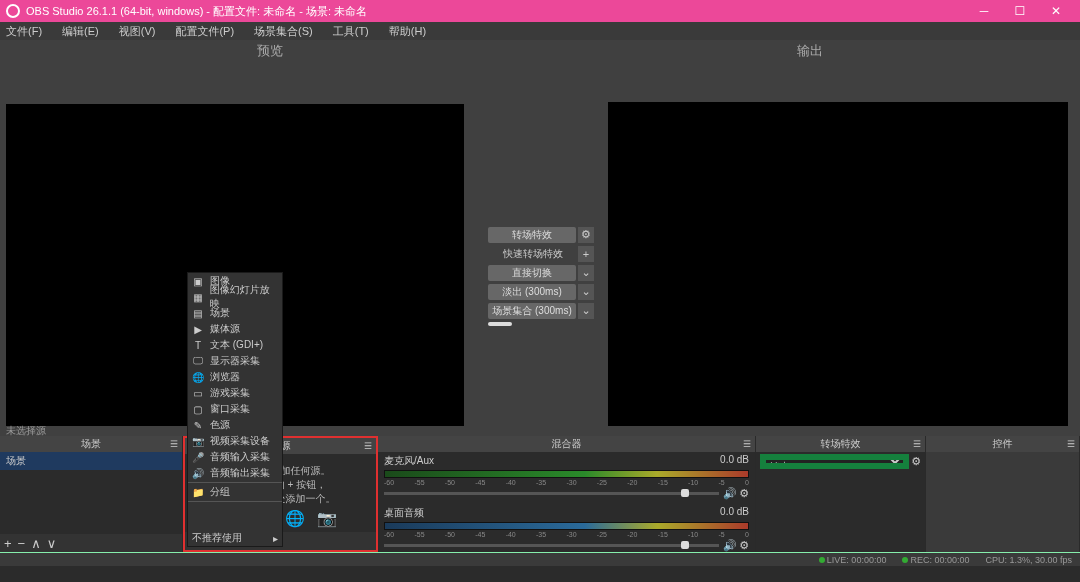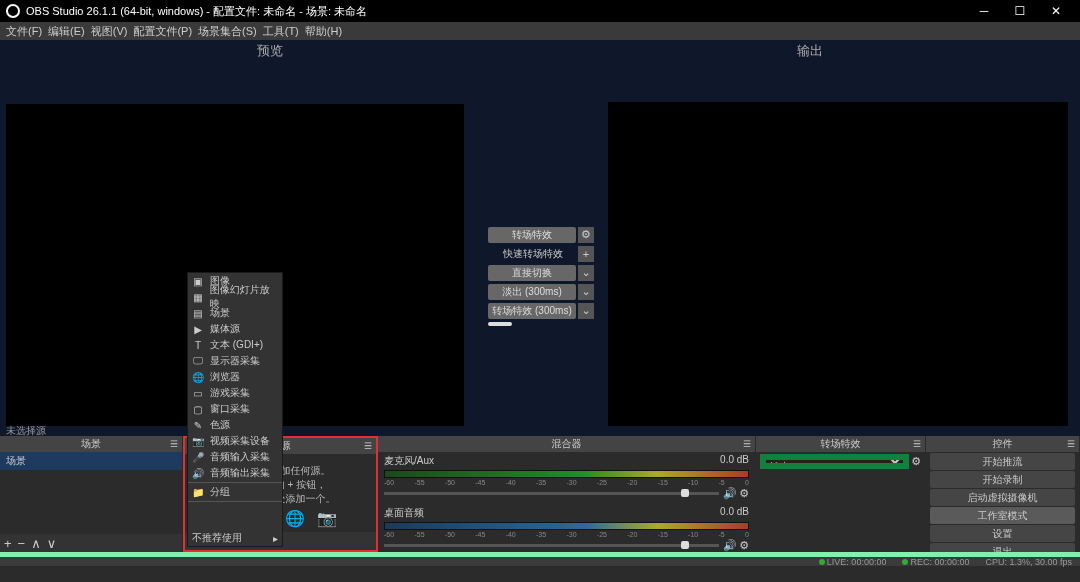--- a/index.html
+++ b/index.html
@@ -1,24 +1,24 @@
 <!DOCTYPE html>
 <html><head>
 <meta charset="utf-8">
 <style>
 * { margin: 0; padding: 0; box-sizing: border-box; font-family: "Microsoft YaHei", sans-serif; }
 body { width: 1080px; height: 582px; background: #2b2b2b; overflow: hidden; color: #ccc; font-size: 11px; }
-.titlebar { height: 22px; background: #000000; display: flex; align-items: center; padding: 0 6px; color: #fff; }
+.titlebar { height: 22px; background: #ec4899; display: flex; align-items: center; padding: 0 6px; color: #fff; }
 .titlebar .logo { width: 14px; height: 14px; border-radius: 50%; border: 2px solid #fff; margin-right: 6px; }
 .titlebar .title { flex: 1; font-size: 11px; }
 .winbtns { display: flex; }
 .winbtn { width: 36px; height: 22px; display: flex; align-items: center; justify-content: center; font-size: 12px; }
-.menubar { height: 18px; background: #3a3a3a; display: flex; align-items: center; padding: 0 6px; gap: 6px; font-size: 11px; }
+.menubar { height: 18px; background: #3a3a3a; display: flex; align-items: center; padding: 0 6px; gap: 20px; font-size: 11px; }
 .menubar span { cursor: pointer; }
-.preview-area { height: 396px; background: #0f172a; position: relative; }
+.preview-area { height: 396px; background: #404040; position: relative; }
 .preview-labels { position: absolute; top: 2px; width: 100%; display: flex; justify-content: space-around; font-size: 13px; color: #aaa; }
 .preview-pane { position: absolute; background: #000; }
 .preview-left { left: 6px; top: 64px; width: 458px; height: 322px; }
 .preview-right { left: 608px; top: 62px; width: 460px; height: 324px; }
 .transition-panel { position: absolute; left: 488px; top: 186px; width: 106px; }
 .trans-row { display: flex; align-items: center; height: 17px; margin-bottom: 2px; }
 .trans-btn { flex: 1; background: #676767; font-size: 10px; text-align: center; border: none; color: #ddd; height: 16px; border-radius: 2px; }
 .trans-icon { width: 16px; height: 16px; background: #555; display: flex; align-items: center; justify-content: center; margin-left: 2px; font-size: 11px; }
 .trans-label { font-size: 10px; color: #ccc; text-align: center; padding-left: 2px; }
 .context-menu { position: absolute; left: 187px; top: 232px; width: 96px; background: #333; border: 1px solid #1a1a1a; z-index: 100; }
@@ -48,21 +48,21 @@
 .slider { flex: 1; height: 3px; background: #555; position: relative; }
 .slider-knob { position: absolute; right: 30px; top: -3px; width: 8px; height: 8px; background: #ddd; border-radius: 2px; }
 .vol-icons { font-size: 11px; display: flex; gap: 2px; }
 .transitions { width: 170px; }
 .trans-sel { display: flex; align-items: center; height: 18px; padding: 0 4px; gap: 2px; }
 .trans-sel select, .trans-sel input { flex: 1; background: #222; border: 6px solid #15803d; color: #ccc; font-size: 10px; height: 15px; }
 .trans-sel .lbl { font-size: 10px; width: 22px; }
 .controls { width: 154px; }
 .ctrl-btn { height: 17px; background: #454545; margin: 1px 4px; font-size: 10px; text-align: center; line-height: 17px; border-radius: 2px; }
 .ctrl-btn.active { background: #5a5a5a; }
-.statusbar { height: 14px; background: #3a3a3a; font-size: 9px; color: #999; display: flex; justify-content: flex-end; align-items: center; padding: 0 8px; gap: 16px; border-top: 5px solid #86efac; }
+.statusbar { height: 14px; background: #3a3a3a; font-size: 9px; color: #999; display: flex; justify-content: flex-end; align-items: center; padding: 0 8px; gap: 16px; border-top: 1px solid #86efac; }
 .status-dot { width: 6px; height: 6px; background: #3a3; border-radius: 50%; display: inline-block; margin-right: 2px; }
 </style>
 </head>
 <body>
 
 <div class="titlebar">
   <div class="logo"></div>
   <div class="title">OBS Studio 26.1.1 (64-bit, windows) - 配置文件: 未命名 - 场景: 未命名</div>
   <div class="winbtns">
     <div class="winbtn">─</div>
@@ -100,21 +100,21 @@
     </div>
     <div class="trans-row">
         <button class="trans-btn">直接切换</button>
         <div class="trans-icon">⌄</div>
       </div>
     <div class="trans-row">
         <button class="trans-btn">淡出 (300ms)</button>
         <div class="trans-icon">⌄</div>
       </div>
     <div class="trans-row">
-        <button class="trans-btn">转场特效 (300ms)</button>
+        <button class="trans-btn">场景集合 (300ms)</button>
         <div class="trans-icon">⌄</div>
       </div>
     <div style="height:4px;background:#ddd;width:24px;margin-top:3px;border-radius:2px"></div>
   </div>
 
   <div class="context-menu">
     <div class="ctx-item">
         <span class="ctx-icon">▣</span>
         <span>图像</span>
       </div>
@@ -303,28 +303,20 @@
         <span style="font-size:11px">⚙</span>
       </div>
     </div>
   </div>
 
   <div class="panel controls">
     <div class="panel-header">
         <span>控件</span>
         <span class="hamburger">☰</span>
       </div>
-    <div class="panel-body">
-      <div class="ctrl-btn">开始推流</div>
-      <div class="ctrl-btn">开始录制</div>
-      <div class="ctrl-btn">启动虚拟摄像机</div>
-      <div class="ctrl-btn active">工作室模式</div>
-      <div class="ctrl-btn">设置</div>
-      <div class="ctrl-btn">退出</div>
-    </div>
   </div>
 
 </div>
 
 <div class="statusbar">
   <span><span class="status-dot"></span><span>LIVE: 00:00:00</span></span>
   <span><span class="status-dot"></span><span>REC: 00:00:00</span></span>
   <span>CPU: 1.3%, 30.00 fps</span>
 </div>
 

